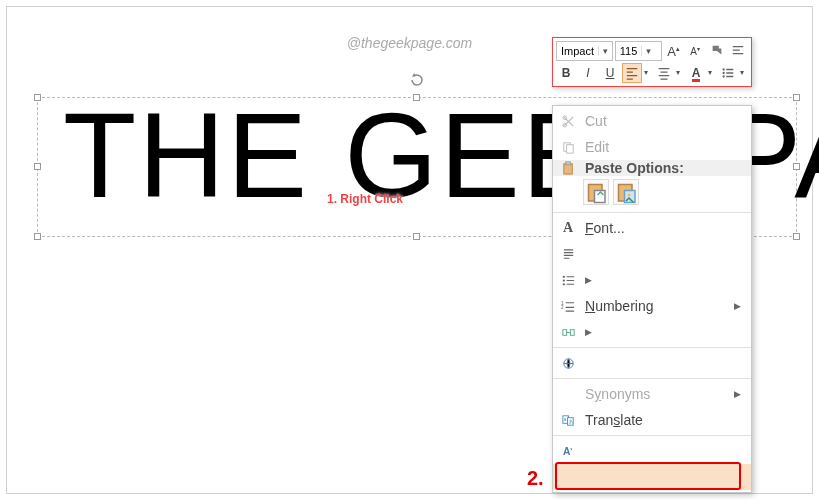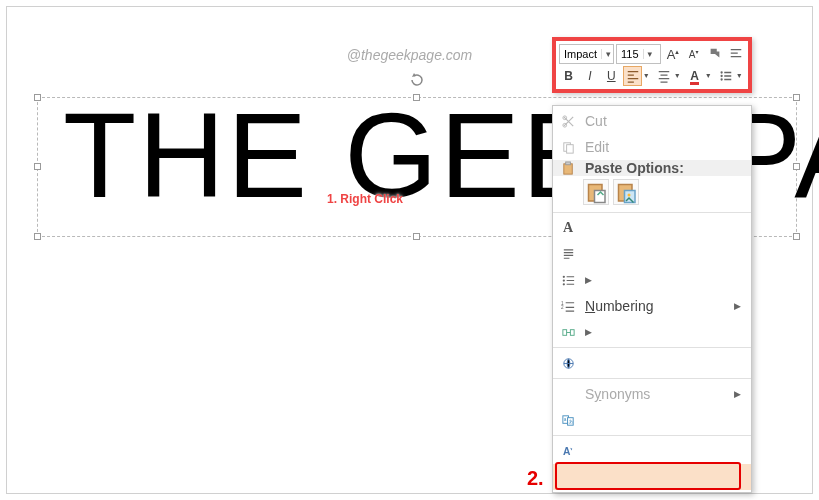--- a/index.html
+++ b/index.html
@@ -14,21 +14,21 @@
     overflow: hidden;
   }
   .outer-border {
     position: absolute;
     left: 6px; top: 6px; right: 6px; bottom: 6px;
     border: 1px solid #d0d0d0;
     background: #fff;
   }
   .watermark {
     position: absolute;
-    top: 40px; left: 50%;
+    top: 28px; left: 50%;
     transform: translateX(-50%);
     color: #aaa;
     font-size: 14px;
     font-style: italic;
   }
   .shape-selection {
     position: absolute;
     left: 30px; top: 90px;
     width: 760px; height: 140px;
     border: 1px dashed #b9b9b9;
@@ -87,21 +87,21 @@
     border-radius: 3px;
     pointer-events: none;
   }
 
   
   .mini-toolbar {
     position: absolute;
     left: 545px; top: 30px;
     width: 200px;
     background: #fff;
-    border: 4px solid #ef4444;
+    border: 1px solid #ef4444;
     box-shadow: 2px 2px 5px rgba(0,0,0,.2);
     padding: 3px;
   }
   .mini-row { display: flex; align-items:center; gap: 2px; margin-bottom: 2px; }
   .mini-row:last-child { margin-bottom: 0; }
   .combo {
     display:flex; align-items:center;
     border:1px solid #c0c0c0; height: 20px;
     background:#fff;
   }
@@ -298,20 +298,21 @@
             <circle cx="10" cy="10" r="1" fill="#fb3"></circle>
             <path d="M8 14l2-2 3 3" fill="none" stroke="#387"></path>
           </svg>
       </div>
     </div>
     <div class="menu-sep"></div>
     <div class="menu-item">
       <span class="menu-icon">
           <b style="font-family:serif;font-size:14px;color:#555">A</b>
         </span>
+      <span class="menu-label"><u>F</u>ont...</span>
     </div>
     <div class="menu-item">
       <span class="menu-icon">
           <svg viewBox="0 0 16 16">
             <path stroke="#666" stroke-width="1.3" d="M3 3h10M3 6h10M3 9h10M3 12h6"></path>
           </svg>
         </span>
     </div>
     <div class="menu-item">
       <span class="menu-icon">
@@ -362,20 +363,21 @@
     </div>
     <div class="menu-item">
       <span class="menu-icon">
           <svg viewBox="0 0 16 16">
             <rect x="2" y="3" width="6" height="8" fill="none" stroke="#4a90c0"></rect>
             <rect x="7" y="5" width="6" height="8" fill="#fff" stroke="#4a90c0"></rect>
             <text x="3" y="9" font-size="5" fill="#4a90c0">a</text>
             <text x="8" y="11" font-size="5" fill="#4a90c0">あ</text>
           </svg>
         </span>
+      <span class="menu-label">Tran<u>s</u>late</span>
     </div>
     <div class="menu-sep"></div>
     <div class="menu-item">
       <span class="menu-icon">
           <svg viewBox="0 0 16 16">
             <text x="2" y="12" font-size="11" font-weight="bold" fill="#4a78b0">A</text>
             <path d="M10 4l2 1-1 2z" fill="#4a78b0"></path>
           </svg>
         </span>
     </div>

